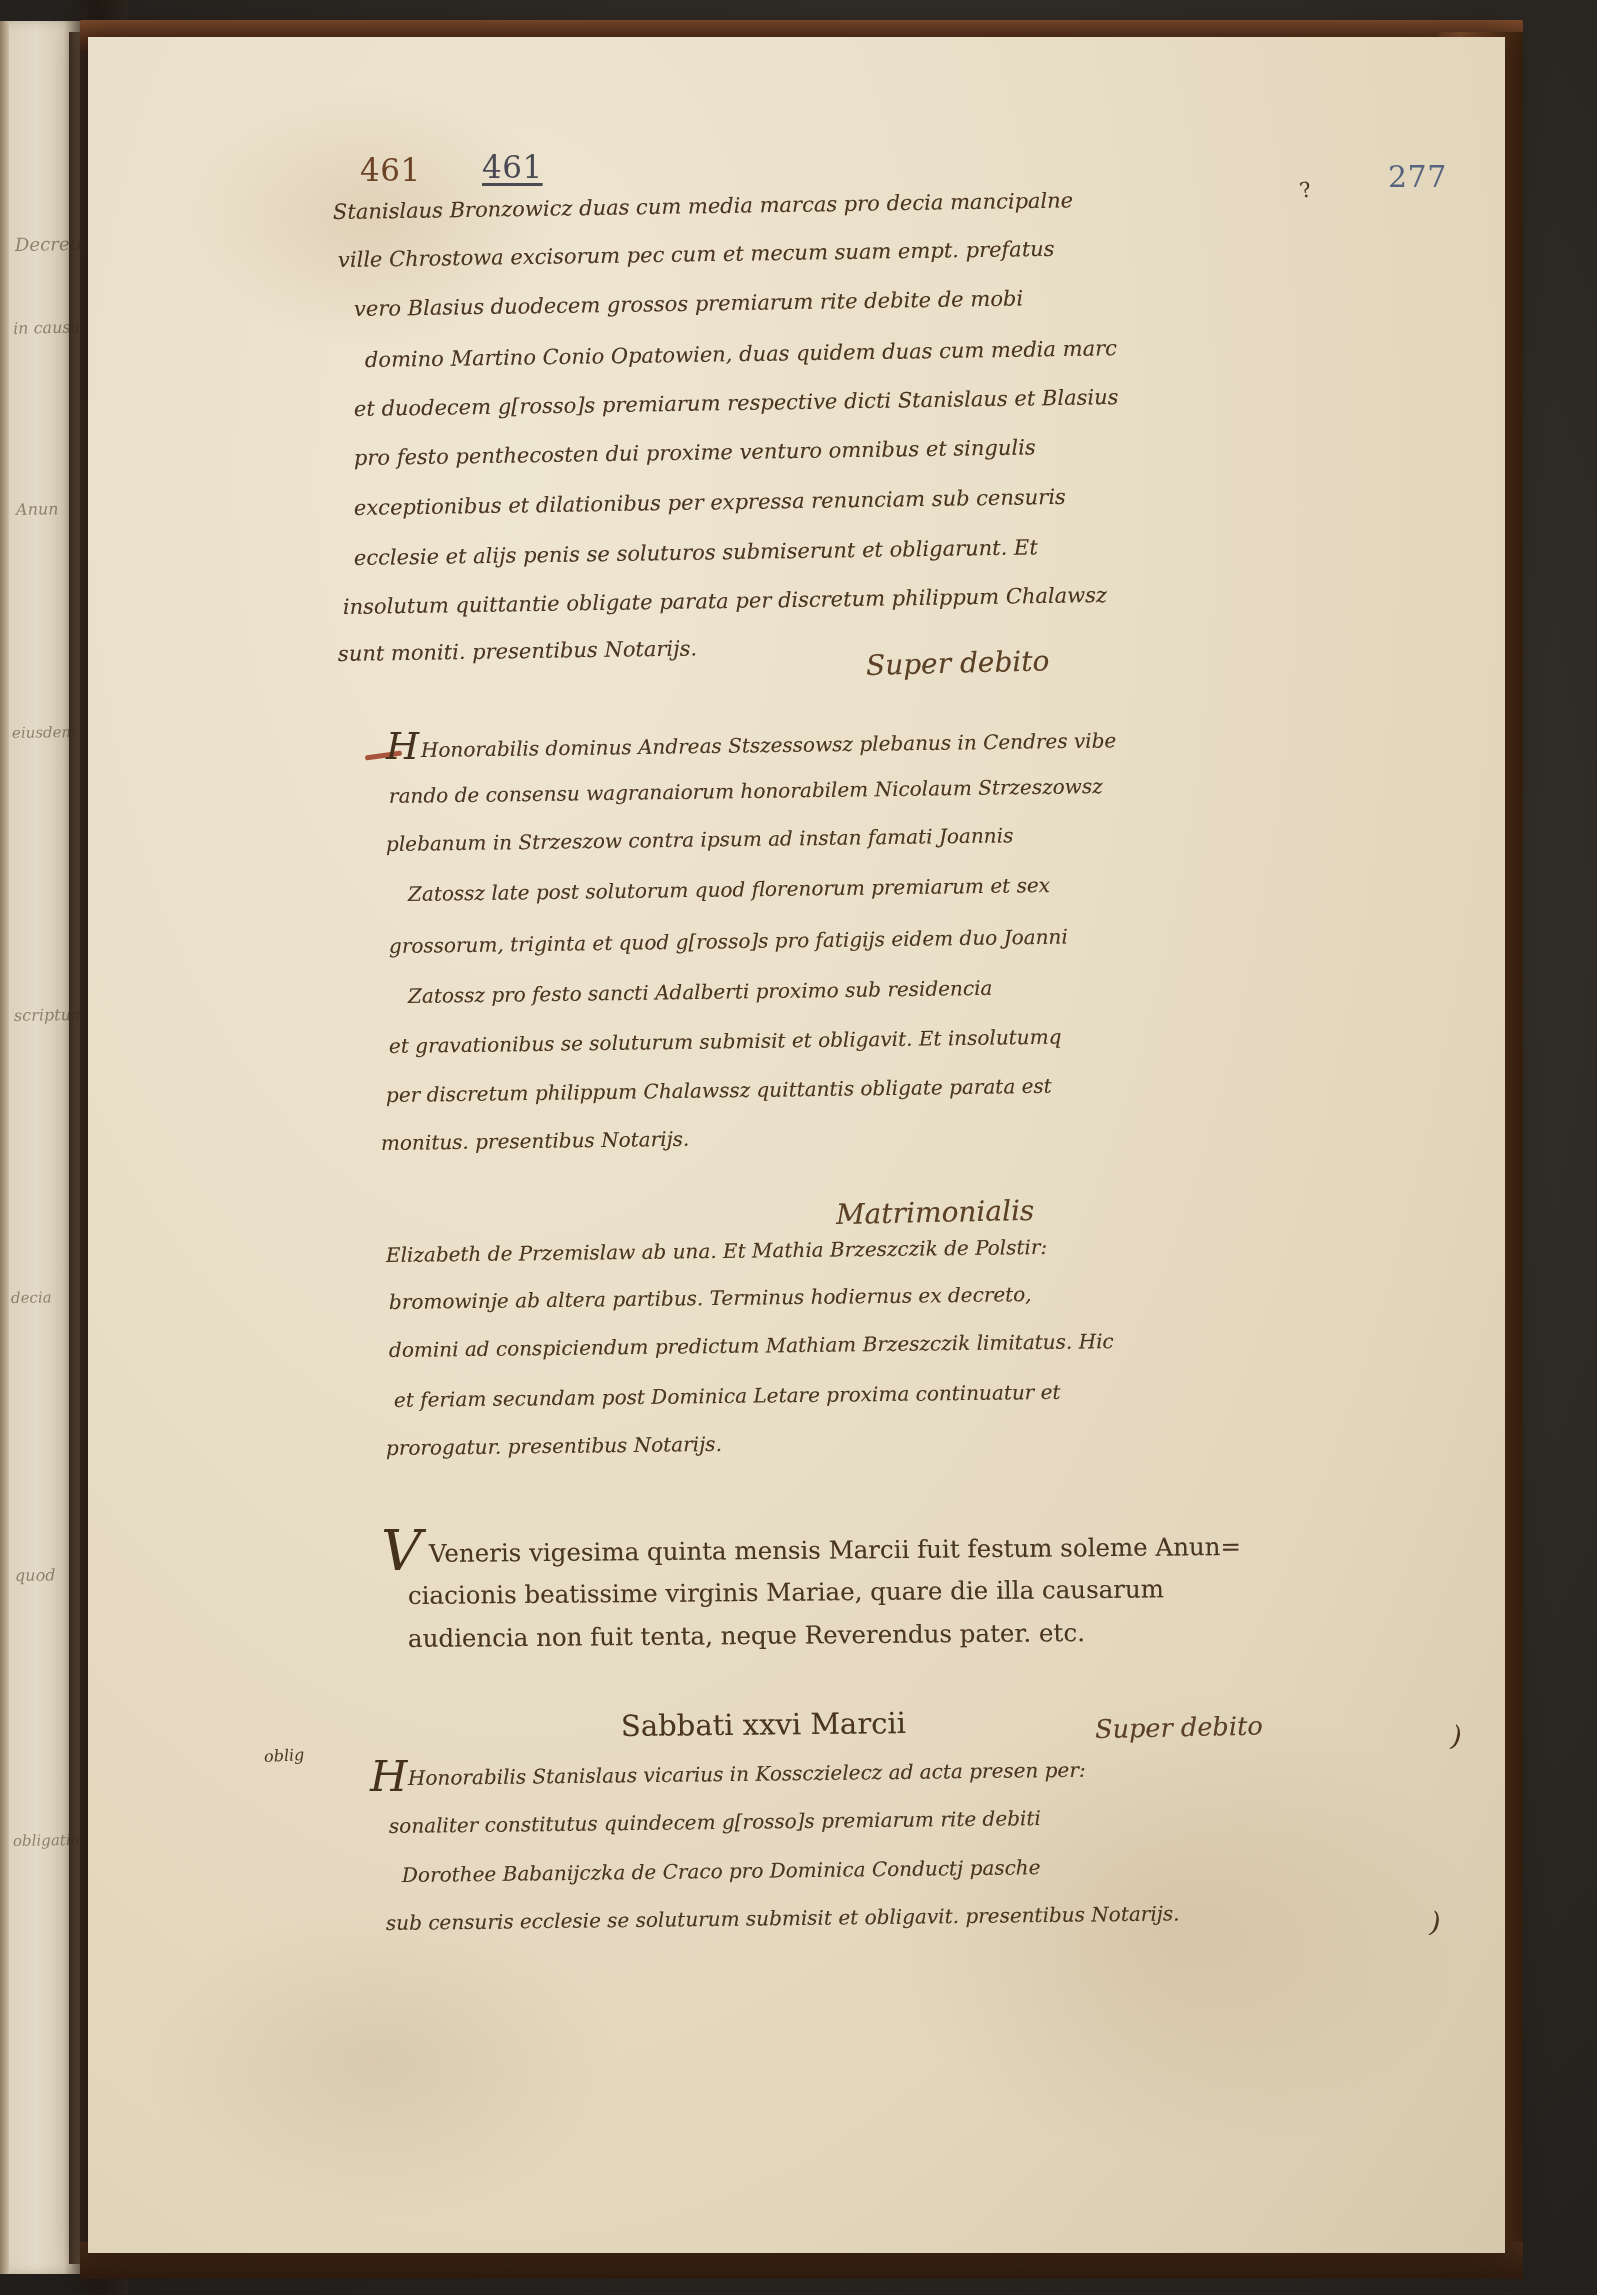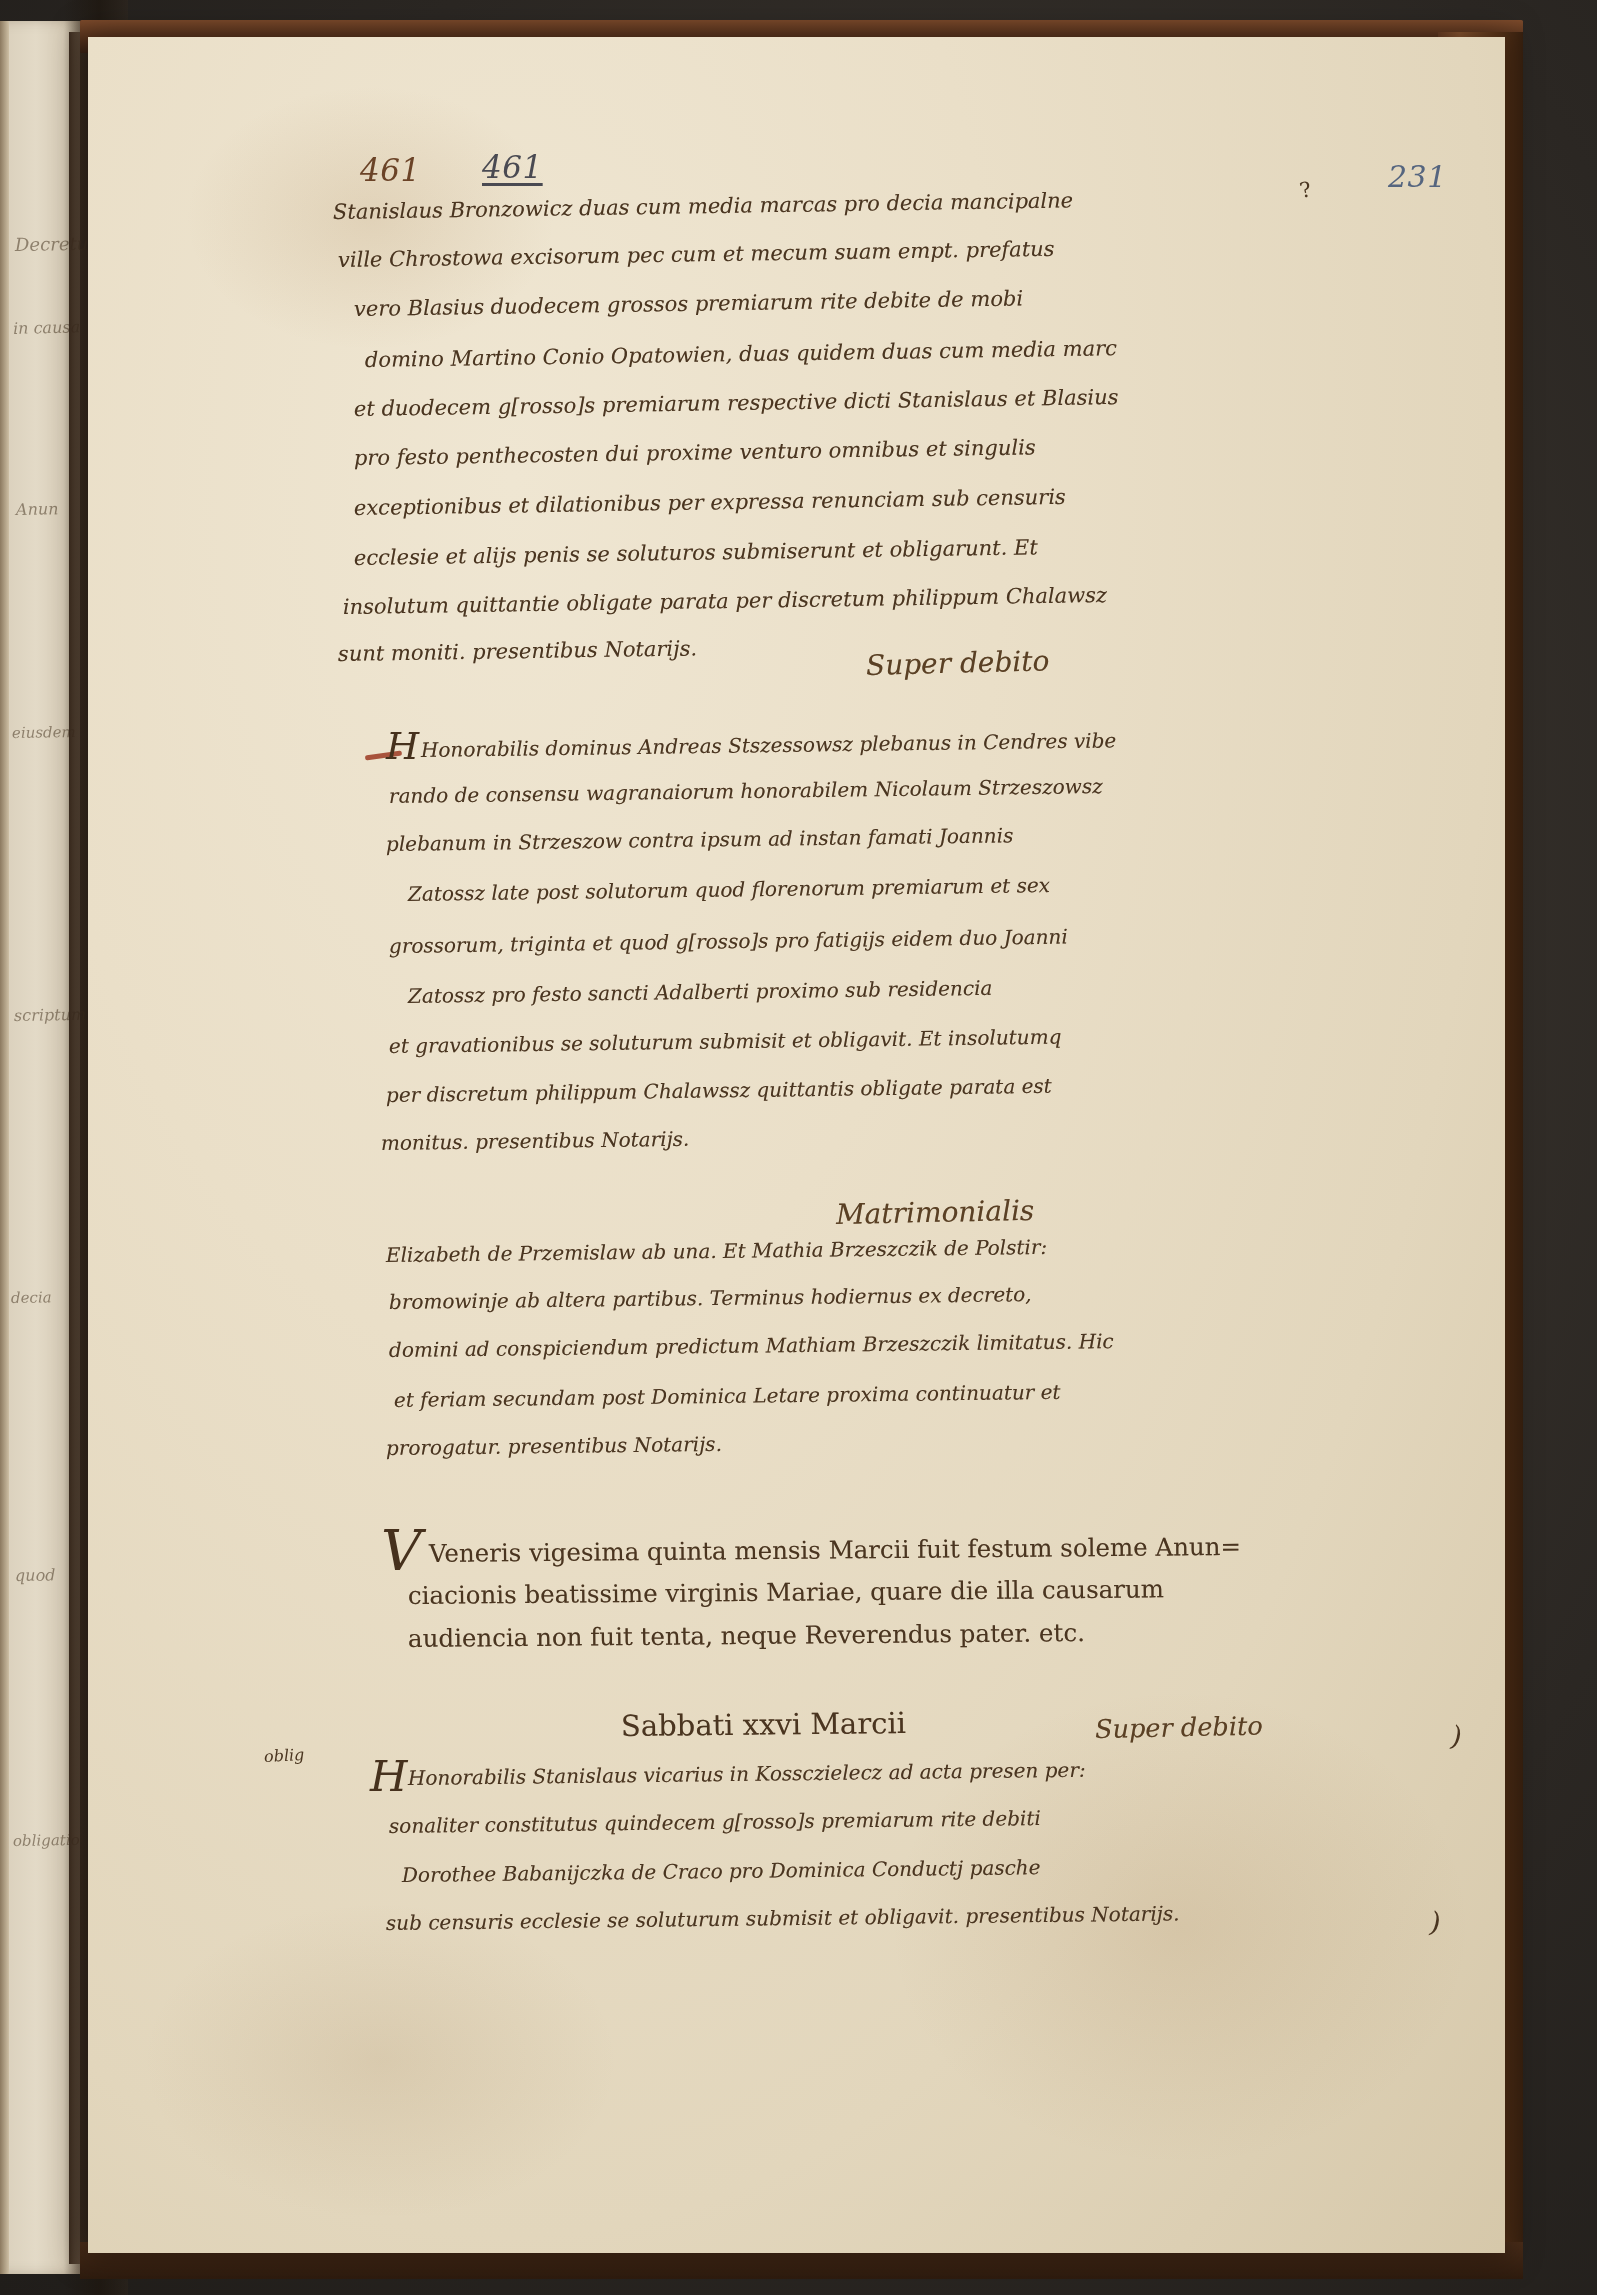--- a/index.html
+++ b/index.html
@@ -124,21 +124,20 @@
     width: 1443px;
     height: 37px;
     background: linear-gradient(180deg,#4a2d19,#2e1b0e);
   }
 
   
   .folio {
     position: absolute;
     color: #5d3a22;
     font-family: "DejaVu Serif", serif;
-    font-style: italic;
     letter-spacing: 0.5px;
   }
   .folio-461 { left: 272px; top: 115px; font-size: 31px; color:#6b4327; }
   .folio-461b {
     left: 394px; top: 112px; font-size: 31px; color:#4a4a52;
     text-decoration: underline; text-underline-offset: 5.3px;
   }
   .folio-231 { left: 1300px; top: 122px; font-size: 30px; color:#55657f; }
 
   
@@ -216,21 +215,21 @@
   <div class="bottom-board"></div>
 
   <div class="leaf">
 
     <div class="leaf-stain" style="left:96px; top:48px; width:373px; height:266px; background:radial-gradient(ellipse,rgba(160,120,70,.16),rgba(0,0,0,0) 70%);"></div>
     <div class="leaf-stain" style="left:799px; top:1651px; width:586px; height:479px; background:radial-gradient(ellipse,rgba(150,110,60,.14),rgba(0,0,0,0) 70%);"></div>
     <div class="leaf-stain" style="left:53px; top:1864px; width:479px; height:320px; background:radial-gradient(ellipse,rgba(140,105,60,.12),rgba(0,0,0,0) 70%);"></div>
 
     <div class="folio folio-461">461</div>
     <div class="folio folio-461b">461</div>
-    <div class="folio folio-231">231</div>
+    <div class="folio folio-231">277</div>
 
     <div class="squiggle" style="left:1212px; top:141px; transform:rotate(-12deg);">?</div>
 
     <div class="ms-line" style="left:245px; top:165px; font-size:21px; transform:rotate(-0.9deg);">Stanislaus Bronzowicz duas cum media marcas pro decia mancipalne</div>
     <div class="ms-line" style="left:250px; top:213px; font-size:21px; transform:rotate(-0.9deg);">ville Chrostowa excisorum pec cum et mecum suam empt. prefatus</div>
     <div class="ms-line" style="left:266px; top:262px; font-size:21px; transform:rotate(-0.9deg);">vero Blasius duodecem grossos premiarum rite debite de mobi</div>
     <div class="ms-line" style="left:277px; top:313px; font-size:21px; transform:rotate(-0.9deg);">domino Martino Conio Opatowien, duas quidem duas cum media marc</div>
     <div class="ms-line" style="left:266px; top:362px; font-size:21px; transform:rotate(-0.9deg);">et duodecem g[rosso]s premiarum respective dicti Stanislaus et Blasius</div>
     <div class="ms-line" style="left:266px; top:411px; font-size:21px; transform:rotate(-0.9deg);">pro festo penthecosten dui proxime venturo omnibus et singulis</div>
     <div class="ms-line" style="left:266px; top:461px; font-size:21px; transform:rotate(-0.9deg);">exceptionibus et dilationibus per expressa renunciam sub censuris</div>

